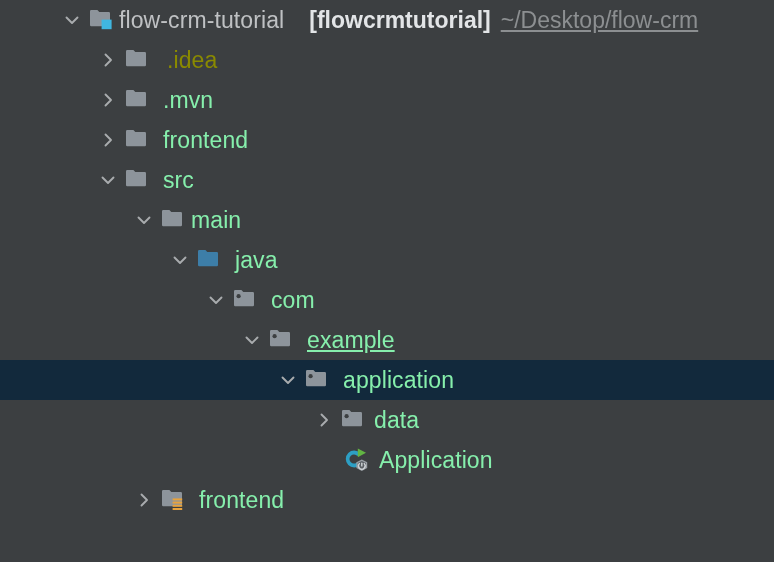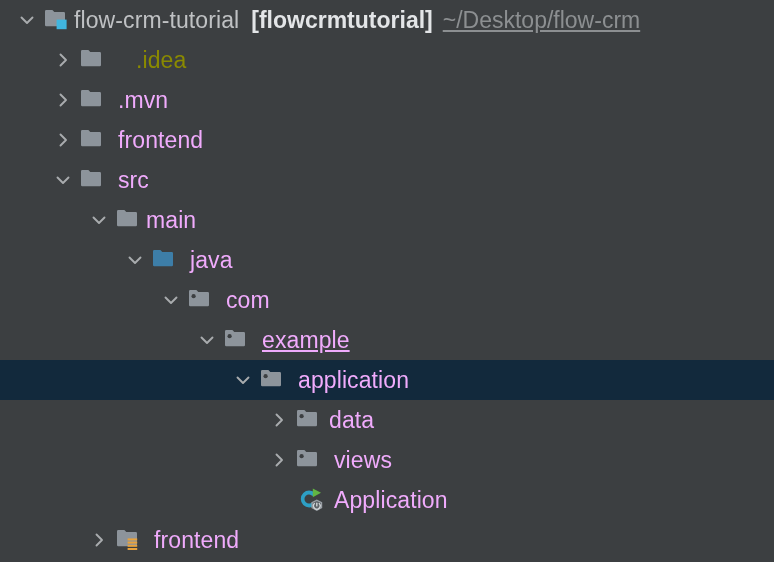--- a/index.html
+++ b/index.html
@@ -17,20 +17,21 @@
     width: 774px;
     height: 562px;
     position: relative;
   }
   .row {
     height: 40px;
     display: flex;
     align-items: flex-start;
     white-space: nowrap;
     box-sizing: border-box;
+    padding-left: 45px;
   }
   .row.selected {
     background: #12293c;
   }
   .indent {
     flex: 0 0 auto;
   }
   .chevron {
     flex: 0 0 auto;
     width: 34px;
@@ -53,31 +54,31 @@
     height: 40px;
     display: flex;
     align-items: center;
     justify-content: flex-start;
     position: relative;
   }
   .icon svg { display: block; }
   .label {
     flex: 0 0 auto;
     font-size: 23px;
-    color: #f0abfc;
+    color: #86efac;
     letter-spacing: 0.1px;
     line-height: 40px;
   }
   .label.excluded { color: #8a8a00; }
   .label.module-name { color: #bfc1c3; }
   .label-bold {
     font-weight: bold;
     color: #e3e5e7;
     font-size: 23px;
-    margin-left: 12px;
+    margin-left: 25px;
   }
   .label-path {
     color: #8c8f91;
     font-size: 23px;
     margin-left: 10px;
     text-decoration: underline;
   }
   .root-text {
     display: flex;
     align-items: baseline;
@@ -112,21 +113,21 @@
       <div class="chevron">
         <svg width="20" height="20" viewBox="0 0 20 20" fill="none" stroke="#a9acae" stroke-width="1.9" stroke-linecap="round" stroke-linejoin="round">
           <polyline points="7.5,4.5 13,10 7.5,15.5"></polyline>
         </svg>
       </div>
       <div class="icon">
         <svg width="26" height="24" viewBox="0 0 26 24">
           <path d="M1 3.2 A1.2 1.2 0 0 1 2.2 2 H8.4 L10.3 4.1 H19.8 A1.2 1.2 0 0 1 21 5.3 V17 A1.2 1.2 0 0 1 19.8 18.2 H2.2 A1.2 1.2 0 0 1 1 17 Z" fill="#8d949b"></path>
         </svg>
       </div>
-      <span class="label excluded" style="margin-left: 26px;">.idea</span>
+      <span class="label excluded" style="margin-left: 12px;">.idea</span>
     </div>
     <div class="row">
       <div class="indent" style="width: 46px;"></div>
       <div class="chevron">
         <svg width="20" height="20" viewBox="0 0 20 20" fill="none" stroke="#a9acae" stroke-width="1.9" stroke-linecap="round" stroke-linejoin="round">
           <polyline points="7.5,4.5 13,10 7.5,15.5"></polyline>
         </svg>
       </div>
       <div class="icon">
         <svg width="26" height="24" viewBox="0 0 26 24">
@@ -243,35 +244,20 @@
           <polyline points="7.5,4.5 13,10 7.5,15.5"></polyline>
         </svg>
       </div>
       <div class="icon">
         <svg width="26" height="24" viewBox="0 0 26 24">
           <path d="M1 3.2 A1.2 1.2 0 0 1 2.2 2 H8.4 L10.3 4.1 H19.8 A1.2 1.2 0 0 1 21 5.3 V17 A1.2 1.2 0 0 1 19.8 18.2 H2.2 A1.2 1.2 0 0 1 1 17 Z" fill="#8d949b"></path>
           <circle cx="5.6" cy="8.2" r="2.1" fill="#3c3f41"></circle>
         </svg>
       </div>
       <span class="label" style="margin-left: 3px;">data</span>
-    </div>
-    <div class="row">
-      <div class="indent" style="width: 262px;"></div>
-      <div class="chevron">
-        <svg width="20" height="20" viewBox="0 0 20 20" fill="none" stroke="#a9acae" stroke-width="1.9" stroke-linecap="round" stroke-linejoin="round">
-          <polyline points="7.5,4.5 13,10 7.5,15.5"></polyline>
-        </svg>
-      </div>
-      <div class="icon">
-        <svg width="26" height="24" viewBox="0 0 26 24">
-          <path d="M1 3.2 A1.2 1.2 0 0 1 2.2 2 H8.4 L10.3 4.1 H19.8 A1.2 1.2 0 0 1 21 5.3 V17 A1.2 1.2 0 0 1 19.8 18.2 H2.2 A1.2 1.2 0 0 1 1 17 Z" fill="#8d949b"></path>
-          <circle cx="5.6" cy="8.2" r="2.1" fill="#3c3f41"></circle>
-        </svg>
-      </div>
-      <span class="label" style="margin-left: 8px;">views</span>
     </div>
     <div class="row">
       <div class="indent" style="width: 262px;"></div>
       <div class="chevron-spacer"></div>
       <div class="icon">
         <svg width="28" height="26" viewBox="0 0 28 26">
           <path d="M13.2 3.6 A8.4 8.4 0 1 0 13.2 20.4 A8.4 8.4 0 0 0 19.4 17.6 L16.4 14.9 A4.5 4.5 0 1 1 16.4 9.1 L19.4 6.4 A8.4 8.4 0 0 0 13.2 3.6 Z" fill="#2d9fc4"></path>
           <polygon points="16.8,1.4 25,5.8 16.8,10.2" fill="#62b543"></polygon>
           <polygon points="20.8,12.4 26.2,15.3 26.2,21.1 20.8,24 15.4,21.1 15.4,15.3" fill="#9aa0a6"></polygon>
           <polygon points="20.8,13.9 24.9,16.1 24.9,20.3 20.8,22.5 16.7,20.3 16.7,16.1" fill="#5b6065"></polygon>

